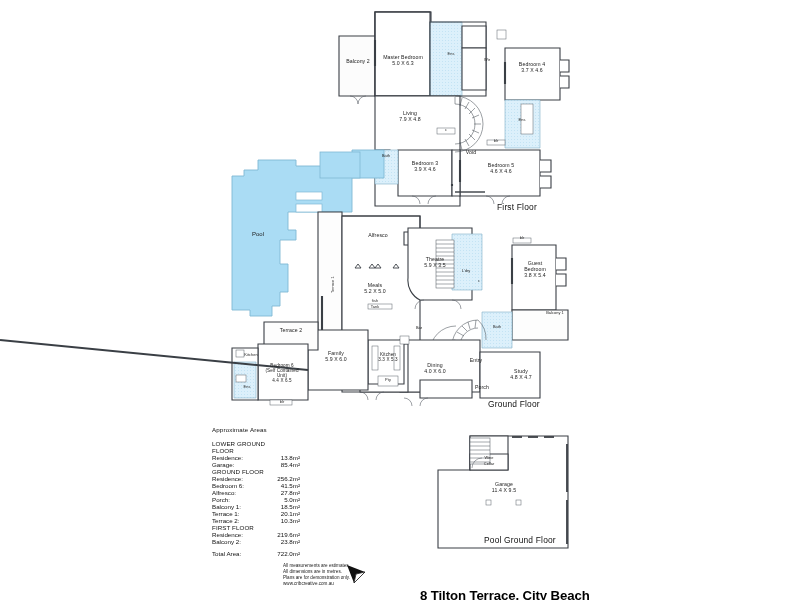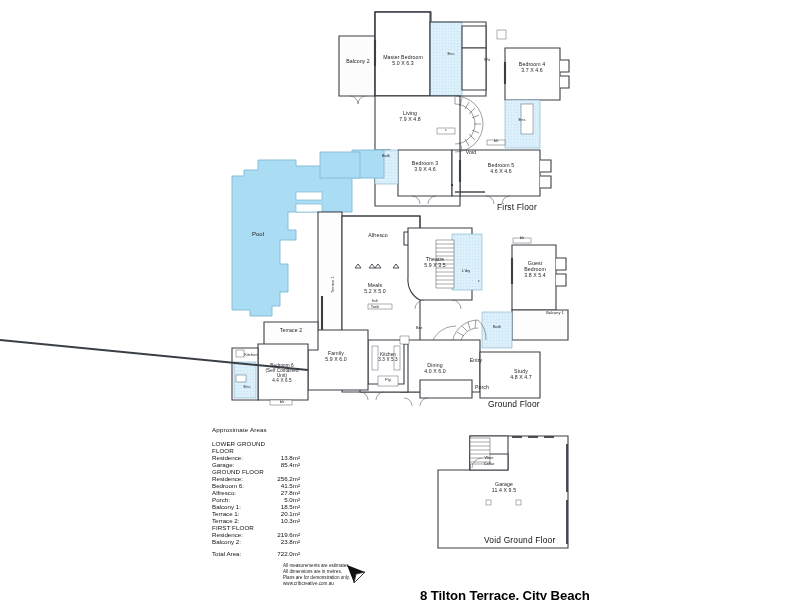--- a/index.html
+++ b/index.html
@@ -283,21 +283,21 @@
 <div class="lbl tiny" style="left:410px;top:326px;width:18px;"><span>Bar</span></div>
 <div class="lbl room" style="left:412px;top:363px;width:46px;"><span>Dining</span><span class="dim">4.0 X 6.0</span></div>
 <div class="lbl room" style="left:456px;top:358px;width:40px;"><span>Entry</span></div>
 <div class="lbl room" style="left:462px;top:385px;width:40px;"><span>Porch</span></div>
 <div class="lbl room" style="left:498px;top:369px;width:46px;"><span>Study</span><span class="dim">4.8 X 4.7</span></div>
 <div class="lbl floor-title" style="left:488px;top:400px;"><span>Ground Floor</span></div>
 
 <div class="lbl tiny" style="left:474px;top:456px;width:30px;"><span>Wine</span></div>
 <div class="lbl tiny" style="left:474px;top:462px;width:30px;"><span>Cellar</span></div>
 <div class="lbl room" style="left:476px;top:482px;width:56px;"><span>Garage</span><span class="dim">11.4 X 9.5</span></div>
-<div class="lbl floor-title" style="left:484px;top:536px;"><span>Void Ground Floor</span></div>
+<div class="lbl floor-title" style="left:484px;top:536px;"><span>Pool Ground Floor</span></div>
 
 <div id="areas">
   <div class="hdr" style="margin-bottom:7px;">Approximate Areas</div>
 
   <div class="sec">LOWER GROUND</div>
   <div class="sec">FLOOR</div>
   <div class="row">
       <span class="k">Residence:</span>
       <span class="v">13.8m²</span>
     </div>

